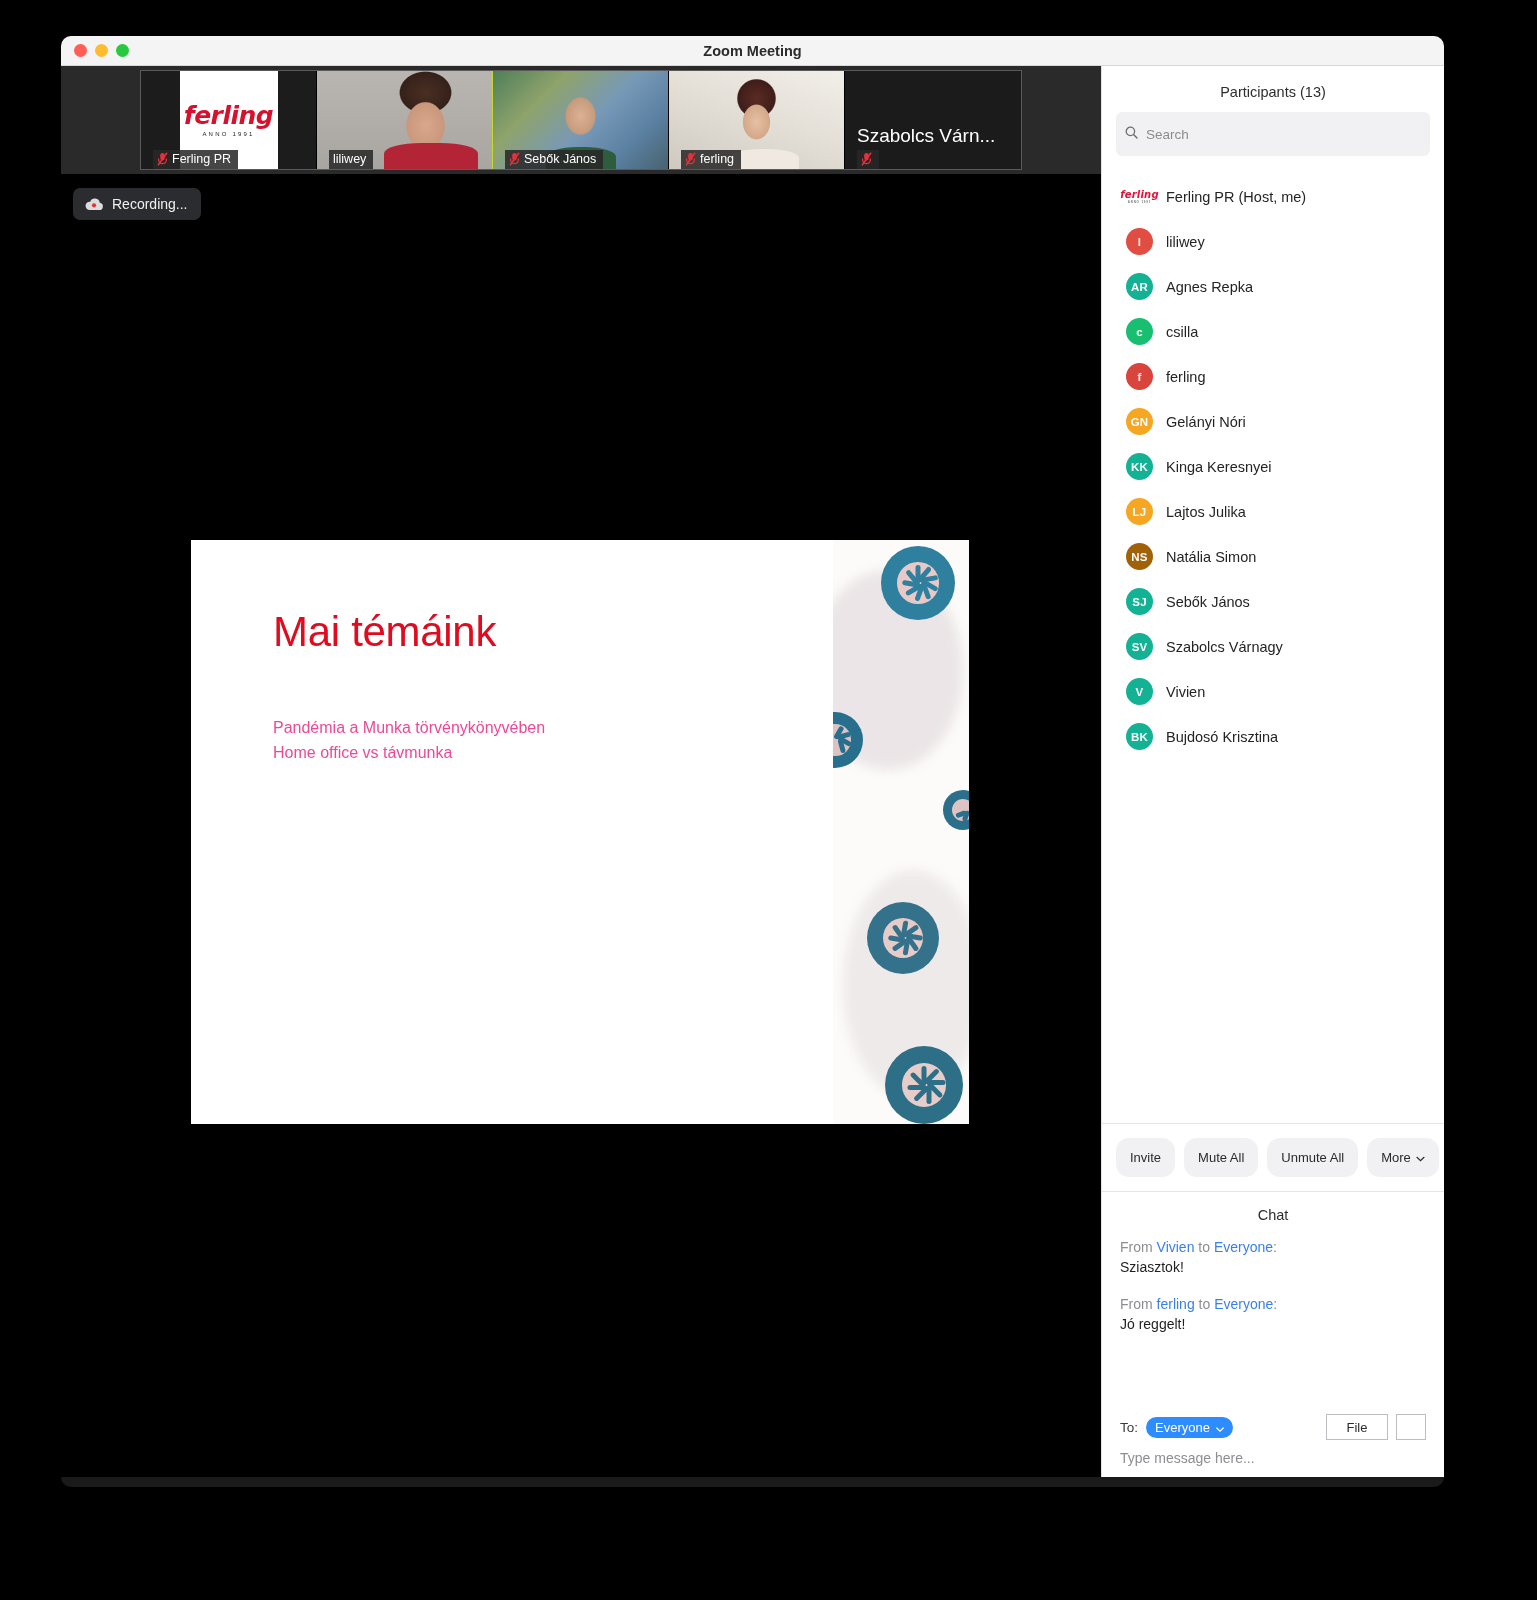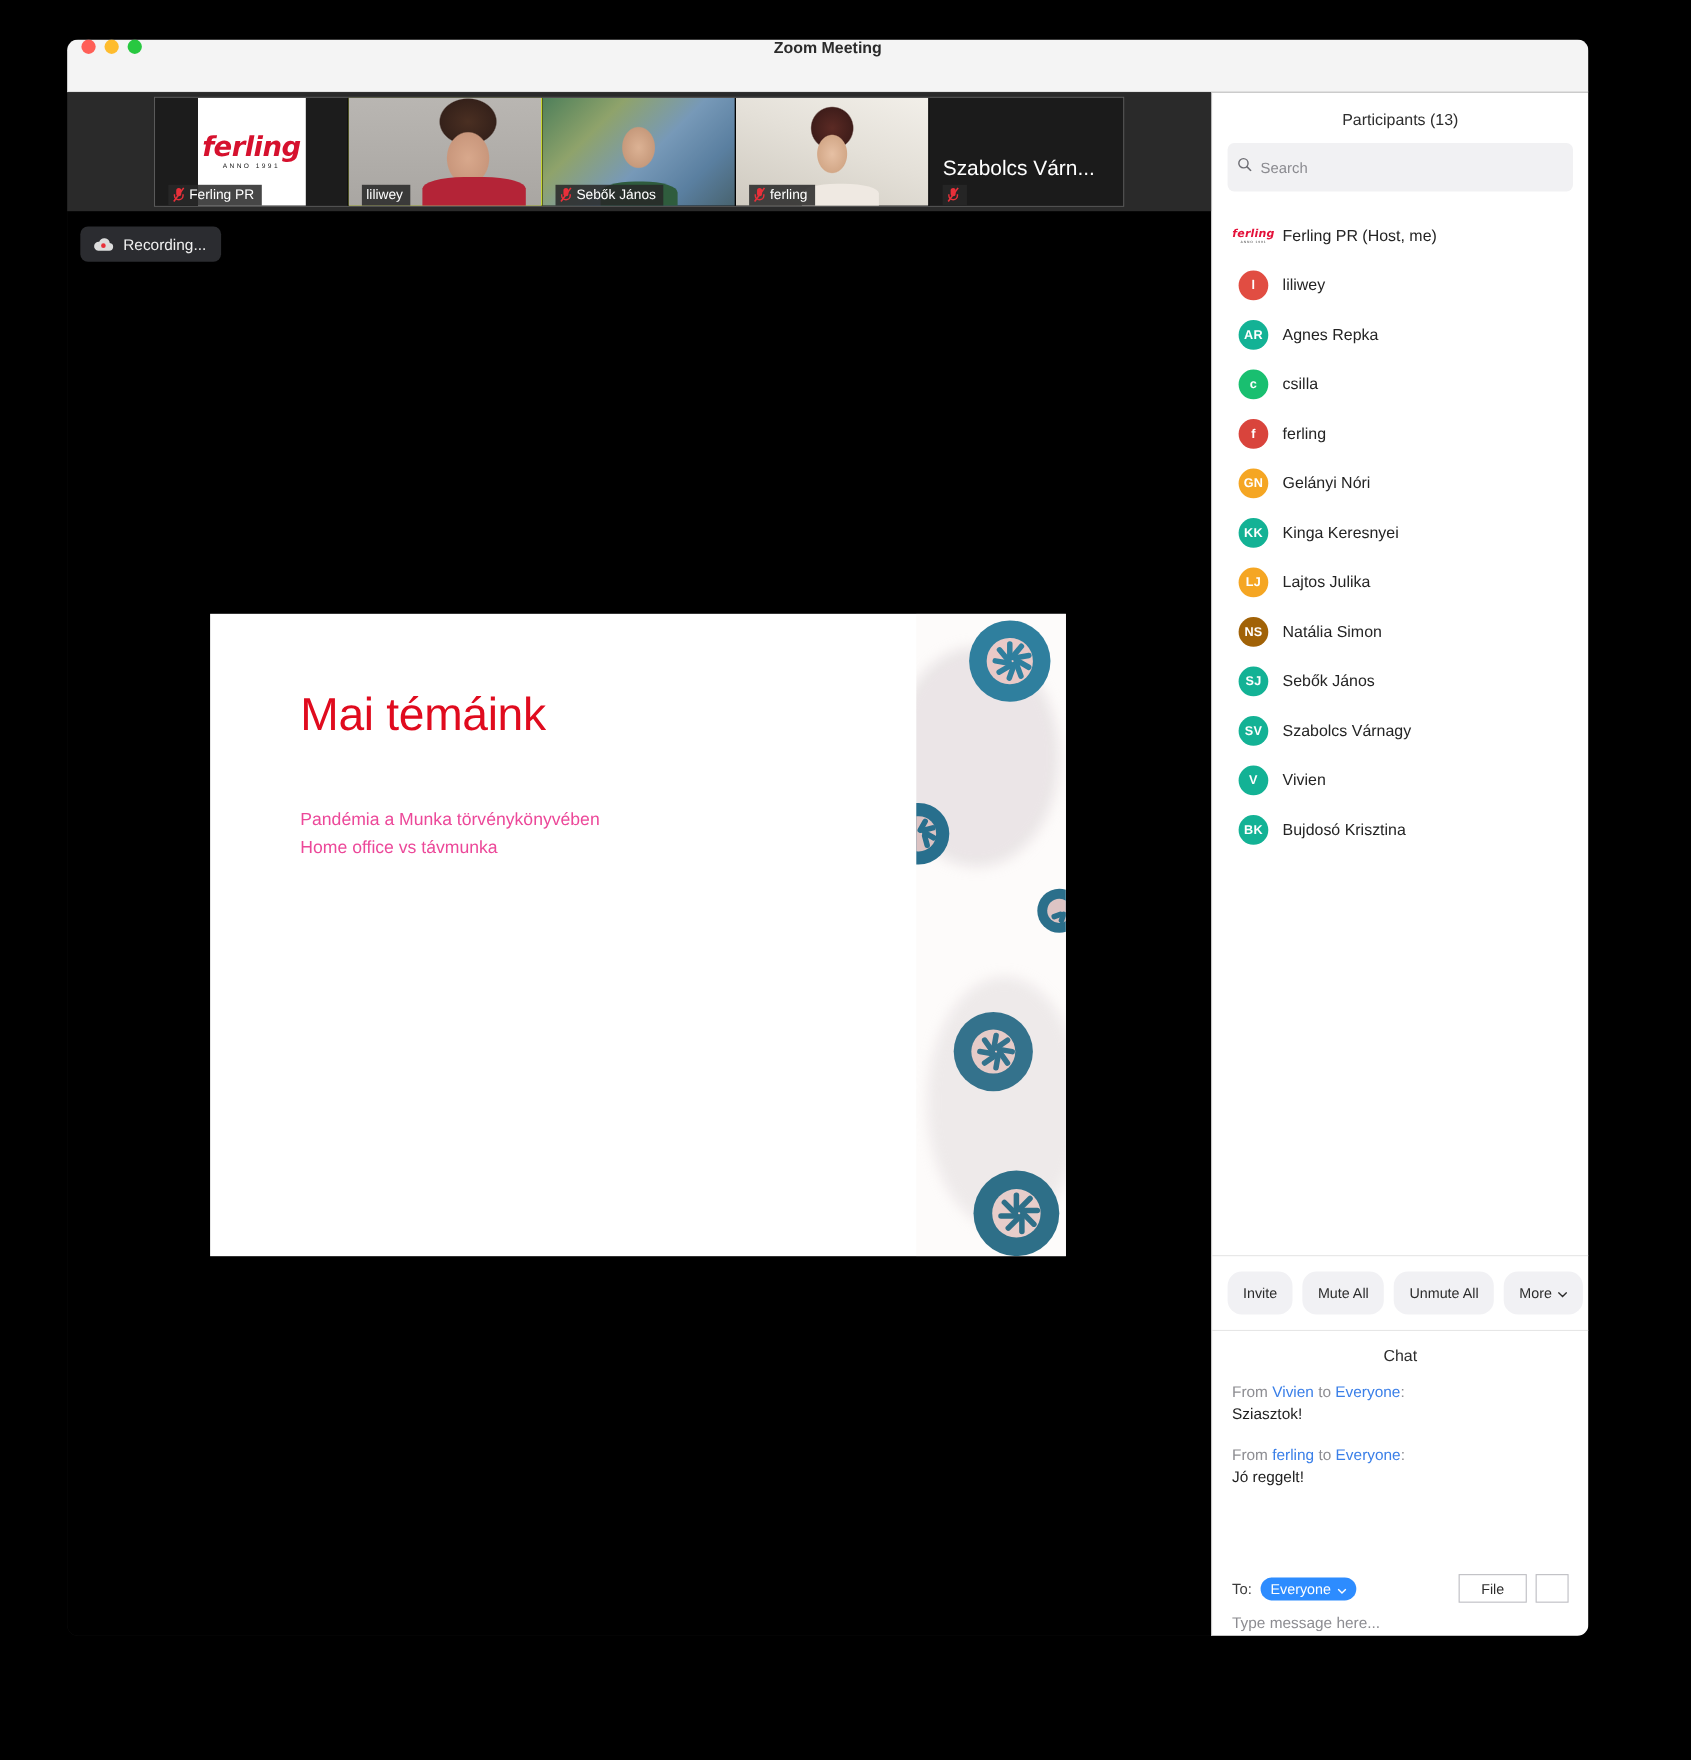--- a/index.html
+++ b/index.html
@@ -17,24 +17,24 @@
     width: 1383px; height: 1451px;
     border-radius: 10px;
     overflow: hidden;
     background: #1a1a1a;
     box-shadow: 0 12px 40px rgba(0,0,0,.7);
   }
 
   
   #titlebar {
     position: relative;
-    height: 48px;
+    height: 30px;
     background: #f4f4f4;
     border-bottom: 1px solid #d8d8d8;
-    display: flex; align-items: flex-start;
+    display: flex; align-items: center;
   }
   #traffic { display: flex; gap: 8px; margin-left: 13px; }
   .light { width: 13px; height: 13px; border-radius: 50%; }
   .light.red { background: #ff5f57; }
   .light.yellow { background: #febc2e; }
   .light.green { background: #28c840; }
   #win-title {
     position: absolute; left: 0; right: 0; text-align: center;
     font-size: 14.5px; font-weight: bold; color: #2b2b2b;
     pointer-events: none;

